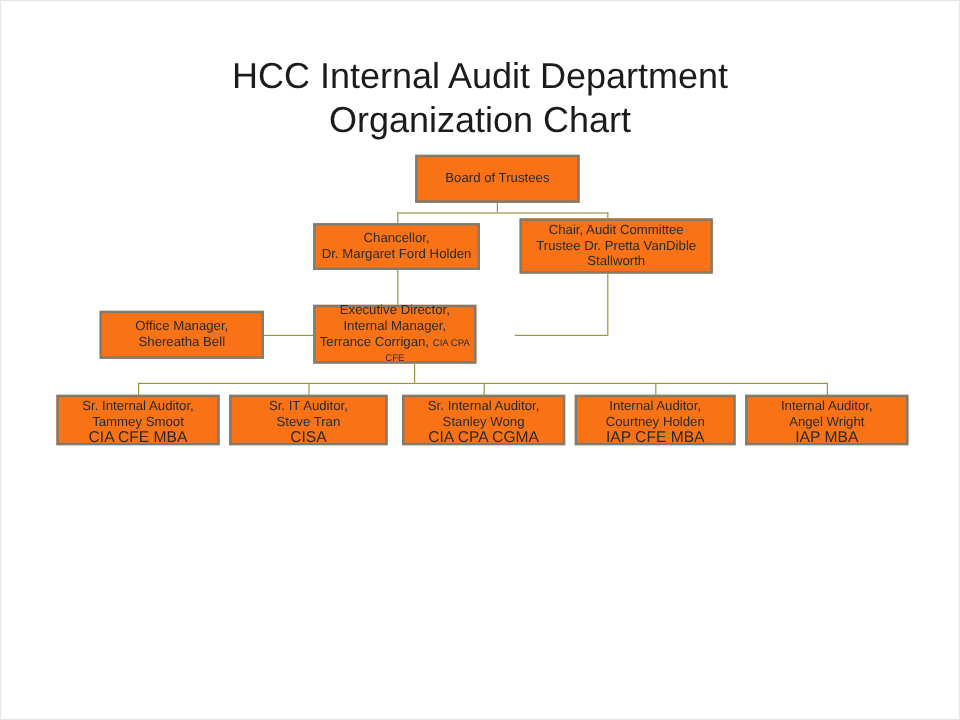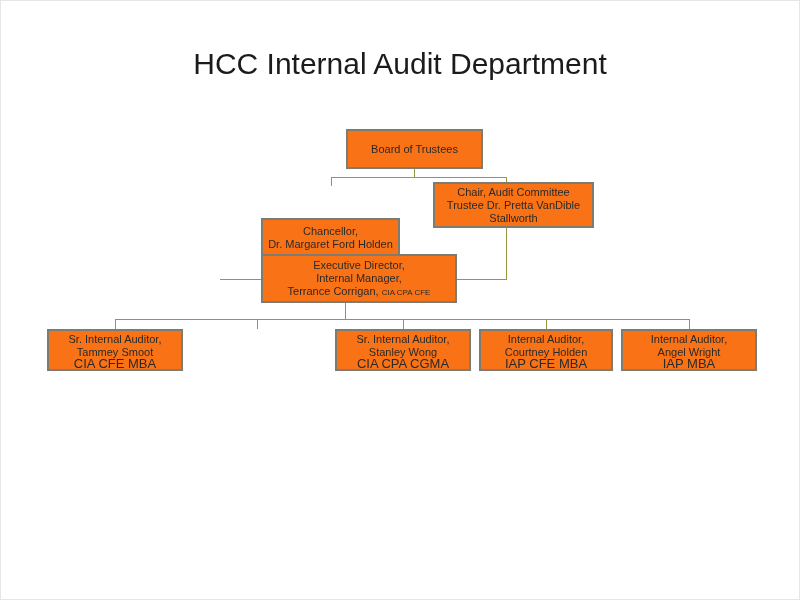--- a/index.html
+++ b/index.html
@@ -51,24 +51,24 @@
   .inline-cred { font-size: 8px; margin-top: 21px; }
 
   .line {
     position: absolute;
     background: var(--connector, #97973d);
     z-index: 1;
   }
 
   
   #box-board        { left: 345px; top: 128px; width: 137px; height: 40px; }
-  #box-chancellor   { left: 260px; top: 185px; width: 139px; height: 39px; margin-top: 32px; }
+  #box-chancellor   { left: 260px; top: 185px; width: 139px; height: 39px; }
   #box-chair        { left: 432px; top: 181px; width: 161px; height: 46px; }
   #box-office       { left:  82px; top: 258px; width: 137px; height: 40px; }
-  #box-exec         { left: 260px; top: 253px; width: 196px; height: 49px; }
+  #box-exec         { left: 260px; top: 253px; width: 136px; height: 49px; }
   #box-auditor-0    { left:  46px; top: 328px; width: 136px; height: 42px; }
   #box-auditor-1    { left: 190px; top: 328px; width: 132px; height: 42px; }
   #box-auditor-2    { left: 334px; top: 328px; width: 136px; height: 42px; }
   #box-auditor-3    { left: 478px; top: 328px; width: 134px; height: 42px; }
   #box-auditor-4    { left: 620px; top: 328px; width: 136px; height: 42px; }
 
   
   #ln-v-board       { left: 413px; top: 168px; width: 1px;   height: 8px; }
   #ln-h-split       { left: 330px; top: 176px; width: 176px; height: 1px; }
   #ln-v-chancellor  { left: 330px; top: 176px; width: 1px;   height: 9px; }
@@ -85,20 +85,21 @@
   #ln-d-3           { left: 545px; top: 318px; width: 1px;   height: 10px; }
   #ln-d-4           { left: 688px; top: 318px; width: 1px;   height: 10px; }
 </style>
 </head>
 <body>
 
 <div class="canvas">
 
   <div class="chart-title">
     <div>HCC Internal Audit Department</div>
+    <div>Organization Chart</div>
   </div>
 
   <div class="line" id="ln-v-board"></div>
   <div class="line" id="ln-h-split"></div>
   <div class="line" id="ln-v-chancellor"></div>
   <div class="line" id="ln-v-chair"></div>
   <div class="line" id="ln-v-chanc-exec"></div>
   <div class="line" id="ln-v-chair-down"></div>
   <div class="line" id="ln-h-chair-exec"></div>
   <div class="line" id="ln-h-office-exec"></div>
@@ -118,36 +119,45 @@
     <div>Chancellor,</div>
     <div>Dr. Margaret Ford Holden</div>
   </div>
 
   <div class="box" id="box-chair">
     <div>Chair, Audit Committee</div>
     <div>Trustee Dr. Pretta VanDible</div>
     <div>Stallworth</div>
   </div>
 
+  <div class="box" id="box-office">
+    <div>Office Manager,</div>
+    <div>Shereatha Bell</div>
+  </div>
 
   <div class="box" id="box-exec">
     <div>Executive Director,</div>
     <div>Internal Manager,</div>
     <div>
       <span>Terrance Corrigan,</span>
       <span class="inline-cred">CIA CPA CFE</span>
     </div>
   </div>
 
   <div class="box" id="box-auditor-0">
     <div>Sr. Internal Auditor,</div>
     <div>Tammey Smoot</div>
     <div class="cred">CIA CFE MBA</div>
   </div>
 
+  <div class="box" id="box-auditor-1">
+    <div>Sr. IT Auditor,</div>
+    <div>Steve Tran</div>
+    <div class="cred">CISA</div>
+  </div>
 
   <div class="box" id="box-auditor-2">
     <div>Sr. Internal Auditor,</div>
     <div>Stanley Wong</div>
     <div class="cred">CIA CPA CGMA</div>
   </div>
 
   <div class="box" id="box-auditor-3">
     <div>Internal Auditor,</div>
     <div>Courtney Holden</div>

